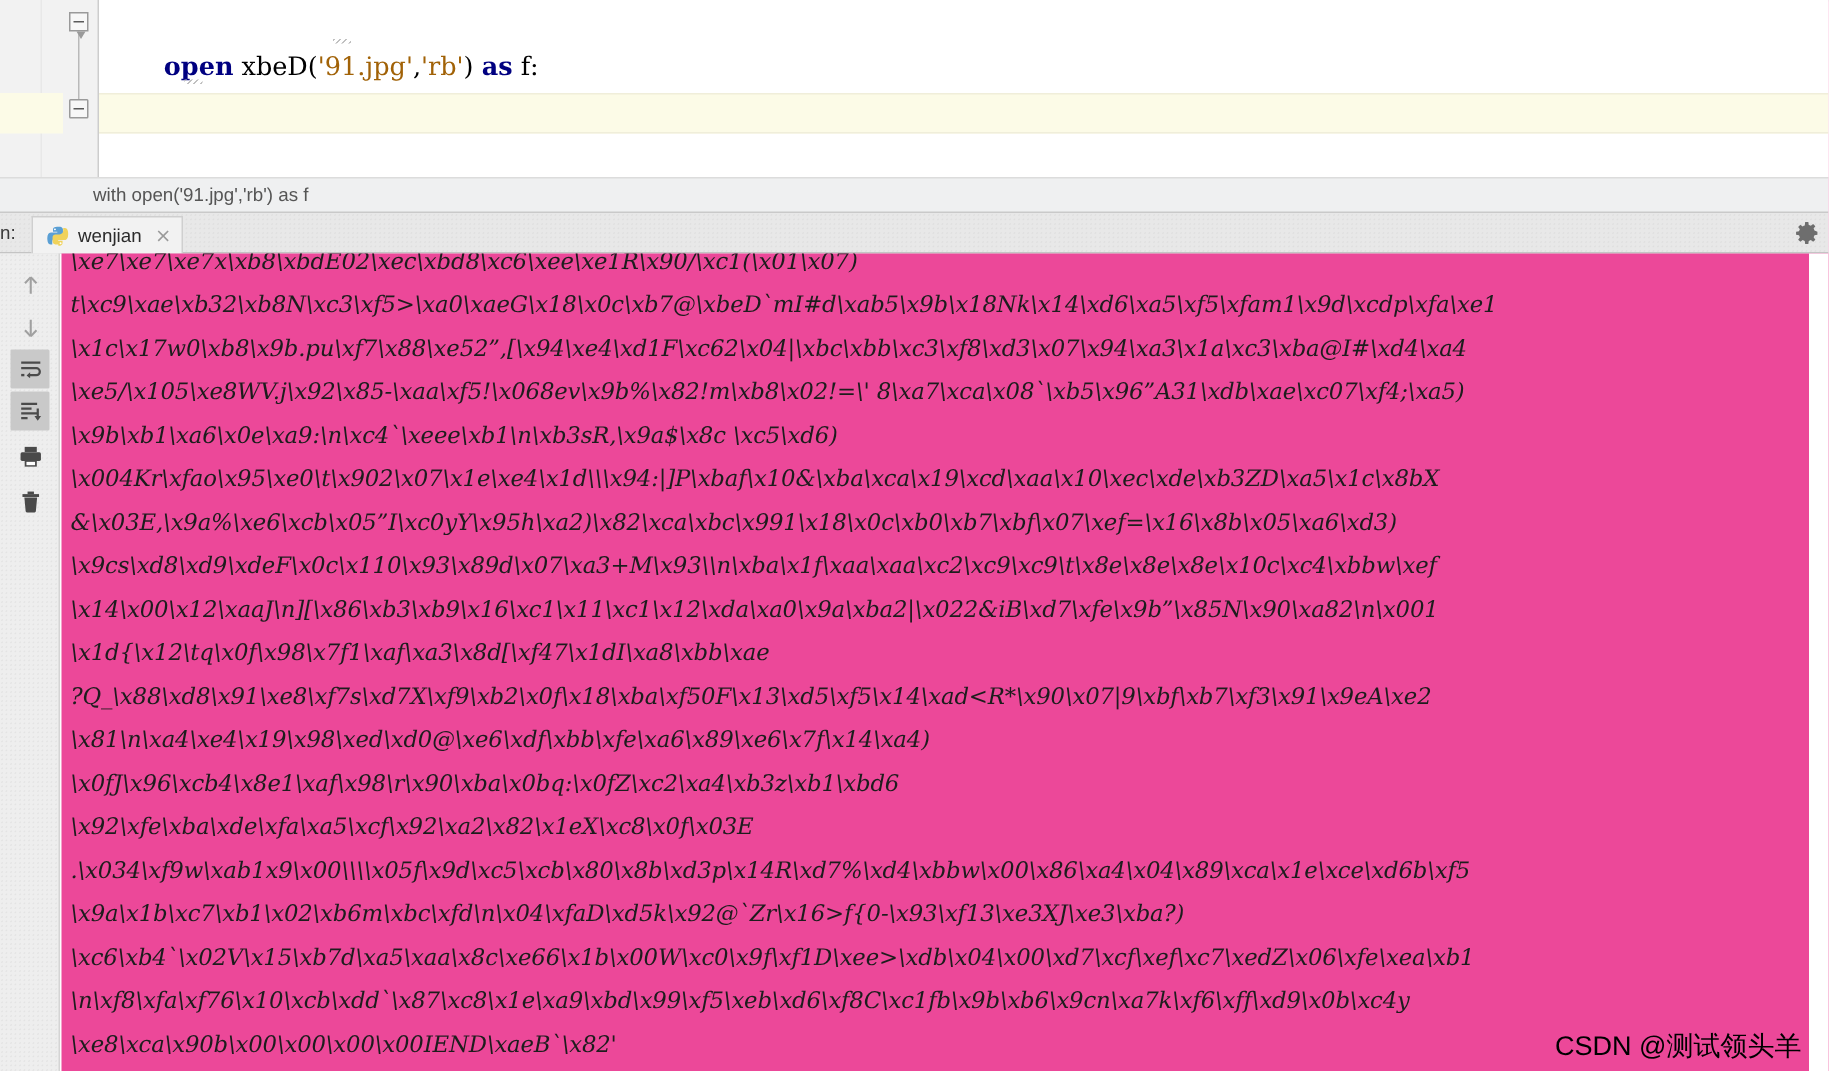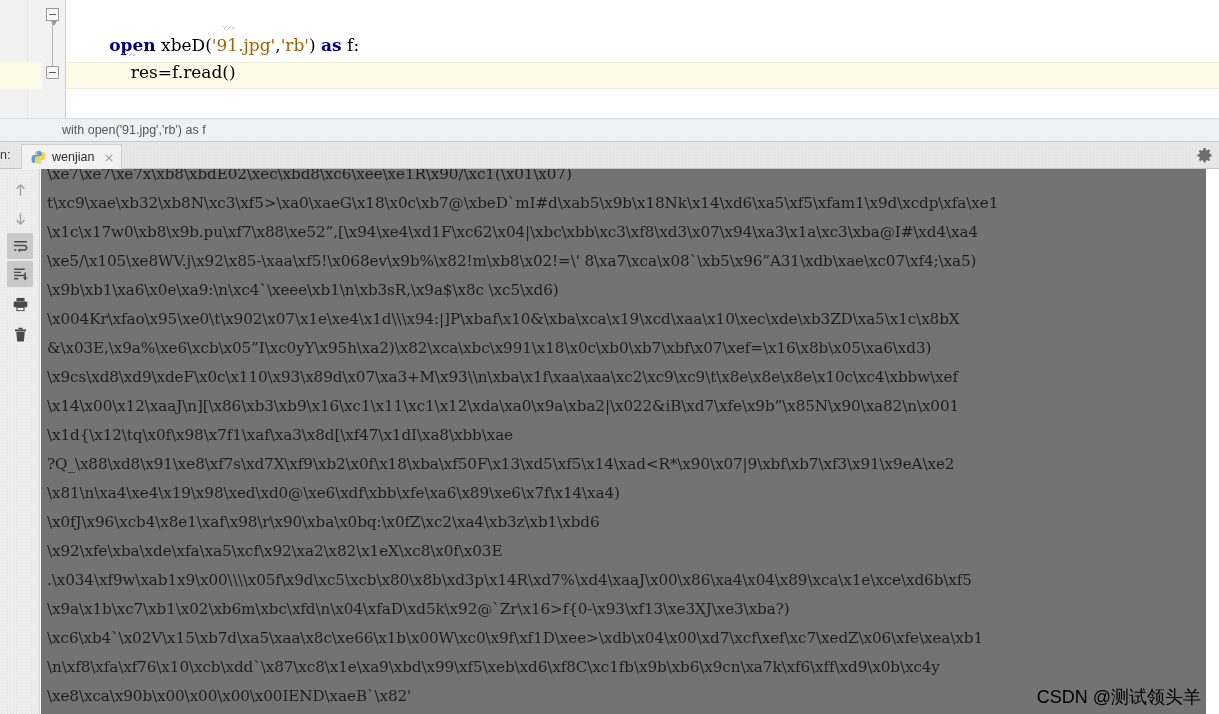--- a/index.html
+++ b/index.html
@@ -145,22 +145,23 @@
   .tb1 { top: 8px; }
   .tb2 { top: 36px; }
   .tb3 { top: 64px; }
   .tb4 { top: 92px; }
   .tb5 { top: 122px; }
   .tb6 { top: 152px; }
 
   
   .console {
     position: absolute; left: 41px; top: 169px; right: 0; bottom: 0;
-    background: #737373;
+    background: #ec4899;
     overflow: hidden;
+    font-style: italic;
   }
   .console-inner {
     position: absolute; left: 0; top: -9px; right: 0;
     padding: 0 0 0 6px;
   }
   .out-line {
     height: 29px; line-height: 29px;
     white-space: pre;
     font-family: "DejaVu Serif", "Liberation Serif", serif;
     font-size: 15.2px;
@@ -207,23 +208,20 @@
     </div>
     <div class="fold-marker fold-bot"></div>
 
     <div class="code-area">
       <div class="line-hl"></div>
 
       <div class="code-line cl1">
         <span class="kw">open</span><span class="pun"> </span><span class="fn">xbeD</span><span class="pun">(</span><span class="str">'91.jpg'</span><span class="pun">,</span><span class="str">'rb'</span><span class="pun">)</span><span class="pun"> </span><span class="kw">as</span><span class="pun"> </span><span class="ident">f</span><span class="pun">:</span>
       </div>
 
-      <div class="code-line cl2">
-        <span class="pun">    </span><span class="ident">res</span><span class="pun">=</span><span class="ident">f</span><span class="pun">.</span><span class="fn">read</span><span class="pun">()</span>
-      </div>
 
 
       <div class="squiggle" style="left:156px; top:26px; width:12px;"></div>
       <div class="squiggle" style="left:57px; top:53px; width:12px;"></div>
     </div>
   </div>
 
   <div class="breadcrumb-bar">
     <span class="breadcrumb-text">with open('91.jpg','rb') as f</span>
   </div>
@@ -305,21 +303,21 @@
       <div class="out-line">\x9b\xb1\xa6\x0e\xa9:\n\xc4`\xeee\xb1\n\xb3sR,\x9a$\x8c \xc5\xd6)</div>
       <div class="out-line">\x004Kr\xfao\x95\xe0\t\x902\x07\x1e\xe4\x1d\\\x94:|]P\xbaf\x10&amp;\xba\xca\x19\xcd\xaa\x10\xec\xde\xb3ZD\xa5\x1c\x8bX</div>
       <div class="out-line">&amp;\x03E,\x9a%\xe6\xcb\x05”I\xc0yY\x95h\xa2)\x82\xca\xbc\x991\x18\x0c\xb0\xb7\xbf\x07\xef=\x16\x8b\x05\xa6\xd3)</div>
       <div class="out-line">\x9cs\xd8\xd9\xdeF\x0c\x110\x93\x89d\x07\xa3+M\x93\\n\xba\x1f\xaa\xaa\xc2\xc9\xc9\t\x8e\x8e\x8e\x10c\xc4\xbbw\xef</div>
       <div class="out-line">\x14\x00\x12\xaaJ\n][\x86\xb3\xb9\x16\xc1\x11\xc1\x12\xda\xa0\x9a\xba2|\x022&amp;iB\xd7\xfe\x9b”\x85N\x90\xa82\n\x001</div>
       <div class="out-line">\x1d{\x12\tq\x0f\x98\x7f1\xaf\xa3\x8d[\xf47\x1dI\xa8\xbb\xae</div>
       <div class="out-line">?Q_\x88\xd8\x91\xe8\xf7s\xd7X\xf9\xb2\x0f\x18\xba\xf50F\x13\xd5\xf5\x14\xad&lt;R*\x90\x07|9\xbf\xb7\xf3\x91\x9eA\xe2</div>
       <div class="out-line">\x81\n\xa4\xe4\x19\x98\xed\xd0@\xe6\xdf\xbb\xfe\xa6\x89\xe6\x7f\x14\xa4)</div>
       <div class="out-line">\x0fJ\x96\xcb4\x8e1\xaf\x98\r\x90\xba\x0bq:\x0fZ\xc2\xa4\xb3z\xb1\xbd6</div>
       <div class="out-line">\x92\xfe\xba\xde\xfa\xa5\xcf\x92\xa2\x82\x1eX\xc8\x0f\x03E</div>
-      <div class="out-line">.\x034\xf9w\xab1x9\x00\\\\x05f\x9d\xc5\xcb\x80\x8b\xd3p\x14R\xd7%\xd4\xaaJ\x00\x86\xa4\x04\x89\xca\x1e\xce\xd6b\xf5</div>
+      <div class="out-line">.\x034\xf9w\xab1x9\x00\\\\x05f\x9d\xc5\xcb\x80\x8b\xd3p\x14R\xd7%\xd4\xbbw\x00\x86\xa4\x04\x89\xca\x1e\xce\xd6b\xf5</div>
       <div class="out-line">\x9a\x1b\xc7\xb1\x02\xb6m\xbc\xfd\n\x04\xfaD\xd5k\x92@`Zr\x16&gt;f{0-\x93\xf13\xe3XJ\xe3\xba?)</div>
       <div class="out-line">\xc6\xb4`\x02V\x15\xb7d\xa5\xaa\x8c\xe66\x1b\x00W\xc0\x9f\xf1D\xee&gt;\xdb\x04\x00\xd7\xcf\xef\xc7\xedZ\x06\xfe\xea\xb1</div>
       <div class="out-line">\n\xf8\xfa\xf76\x10\xcb\xdd`\x87\xc8\x1e\xa9\xbd\x99\xf5\xeb\xd6\xf8C\xc1fb\x9b\xb6\x9cn\xa7k\xf6\xff\xd9\x0b\xc4y</div>
       <div class="out-line">\xe8\xca\x90b\x00\x00\x00\x00IEND\xaeB`\x82'</div>
     </div>
   </div>
 
   <div class="console-scrollbar">
     <div class="thumb"></div>
   </div>

